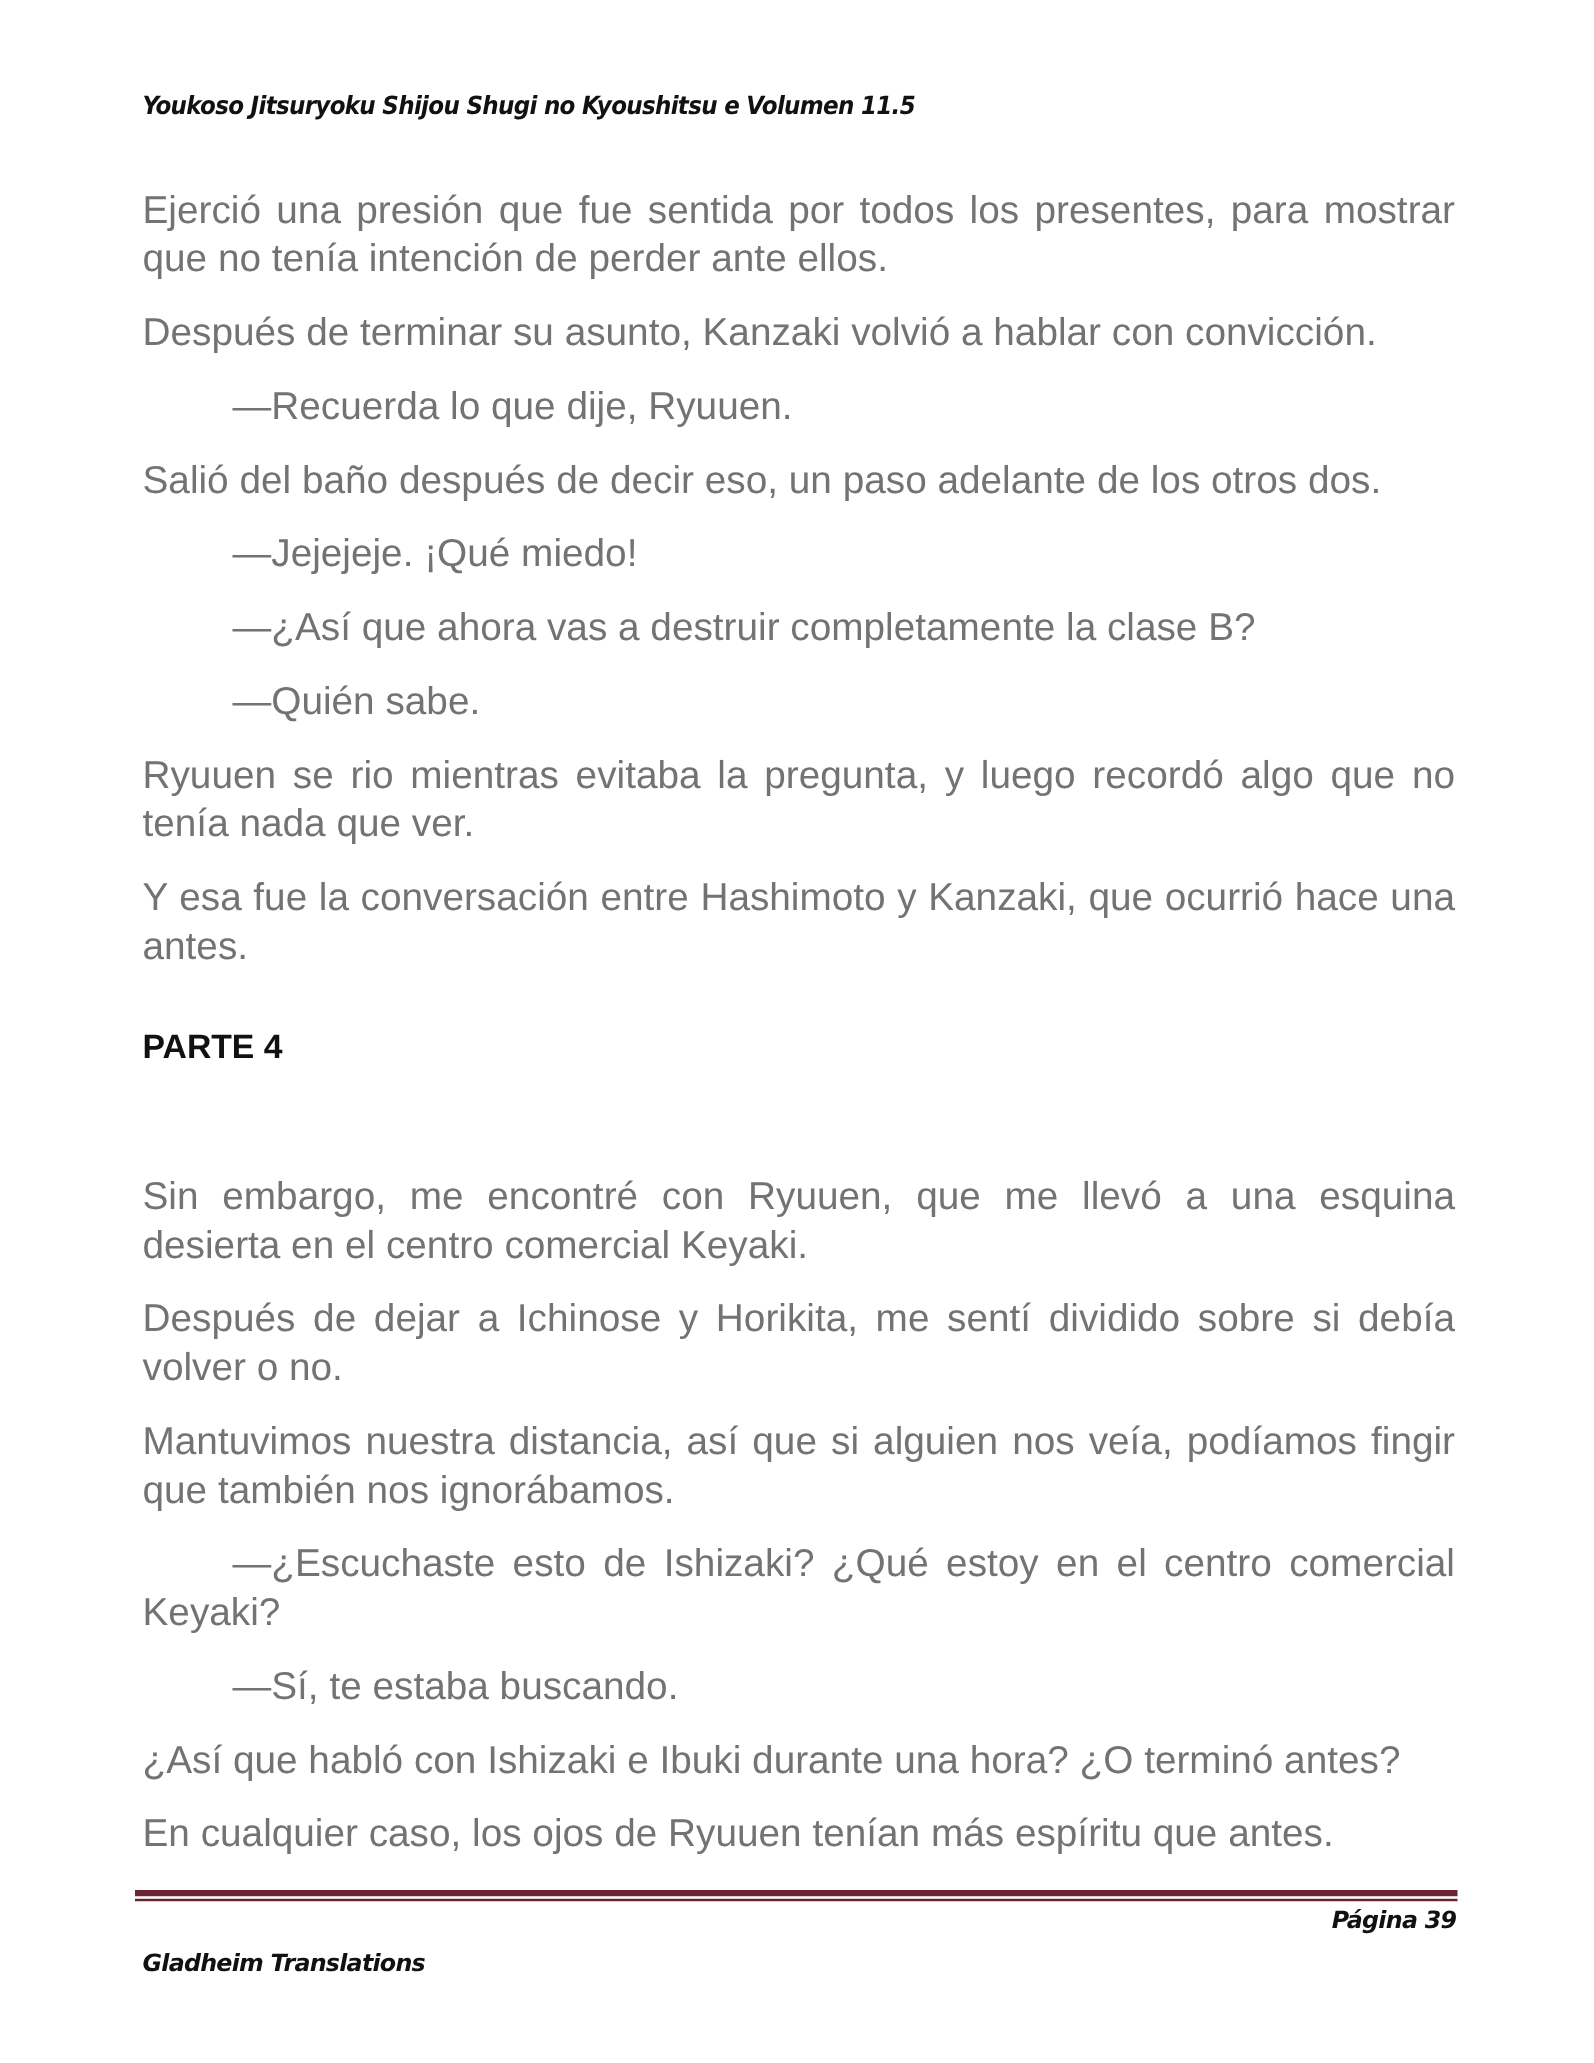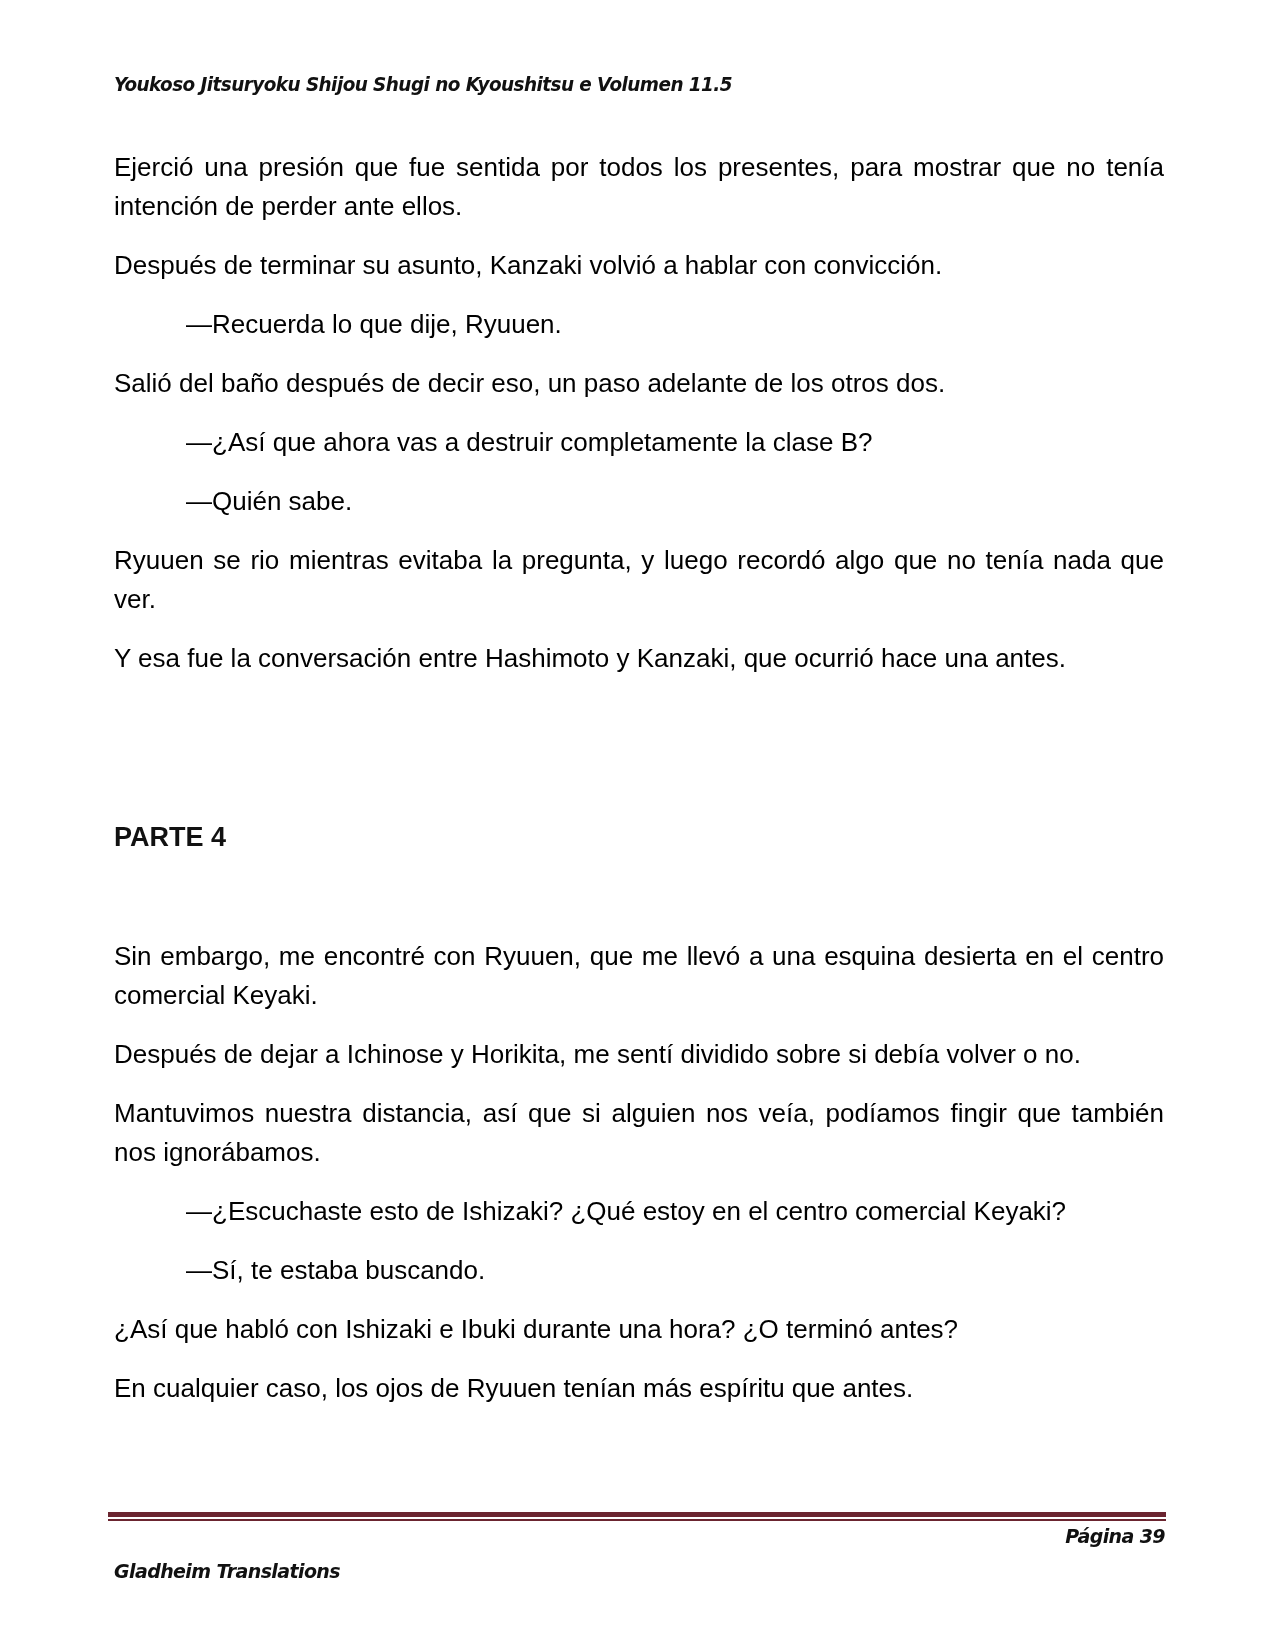--- a/index.html
+++ b/index.html
@@ -5,21 +5,21 @@
   html, body { margin: 0; padding: 0; background: #ffffff; }
   body { width: 1275px; height: 1650px; position: relative; overflow: hidden; }
   .page { position: absolute; left: 0; top: 0; width: 1275px; height: 1474px; background: #fff; }
   .running-header {
     position: absolute; left: 114px; top: 72px;
     font-family: "DejaVu Sans", sans-serif; font-weight: bold; font-style: italic;
     font-size: 20px; color: #111; letter-spacing: -0.6px; transform: scaleX(0.92); transform-origin: left;
   }
   .content {
     position: absolute; left: 114px; top: 148px; width: 1050px;
-    font-family: "Liberation Sans", sans-serif; font-size: 26px; line-height: 39px; color: #000000;
+    font-family: "Liberation Sans", sans-serif; font-size: 31px; line-height: 39px; color: #737373;
   }
   .p { margin: 0 0 20px 0; text-align: justify; }
   .dialog { text-indent: 72px; margin-top: 11px; }
   .heading {
     font-family: Liberation Sans, sans-serif; font-weight: bold; font-size: 27px;
     margin: 0; position: absolute; left: 114px; top: 822px; color: #111;
   }
   .rule-thick { position: absolute; left: 108px; top: 1512px; width: 1058px; height: 5px; background: #6b2530; }
   .rule-thin { position: absolute; left: 108px; top: 1519px; width: 1058px; height: 1.5px; background: #6b2530; }
   .footer-left, .footer-right {
@@ -34,20 +34,21 @@
 <body>
 
 <div class="page">
   <div class="running-header">Youkoso Jitsuryoku Shijou Shugi no Kyoushitsu e Volumen 11.5</div>
 
   <div class="content">
     <p class="p">Ejerció una presión que fue sentida por todos los presentes, para mostrar que no tenía intención de perder ante ellos.</p>
     <p class="p">Después de terminar su asunto, Kanzaki volvió a hablar con convicción.</p>
     <p class="p dialog">—Recuerda lo que dije, Ryuuen.</p>
     <p class="p">Salió del baño después de decir eso, un paso adelante de los otros dos.</p>
+    <p class="p dialog">—Jejejeje. ¡Qué miedo!</p>
     <p class="p dialog">—¿Así que ahora vas a destruir completamente la clase B?</p>
     <p class="p dialog">—Quién sabe.</p>
     <p class="p">Ryuuen se rio mientras evitaba la pregunta, y luego recordó algo que no tenía nada que ver.</p>
     <p class="p">Y esa fue la conversación entre Hashimoto y Kanzaki, que ocurrió hace una antes.</p>
   </div>
 
   <h2 class="heading">PARTE 4</h2>
 
   <div class="content" style="top:937px;">
     <p class="p">Sin embargo, me encontré con Ryuuen, que me llevó a una esquina desierta en el centro comercial Keyaki.</p>

